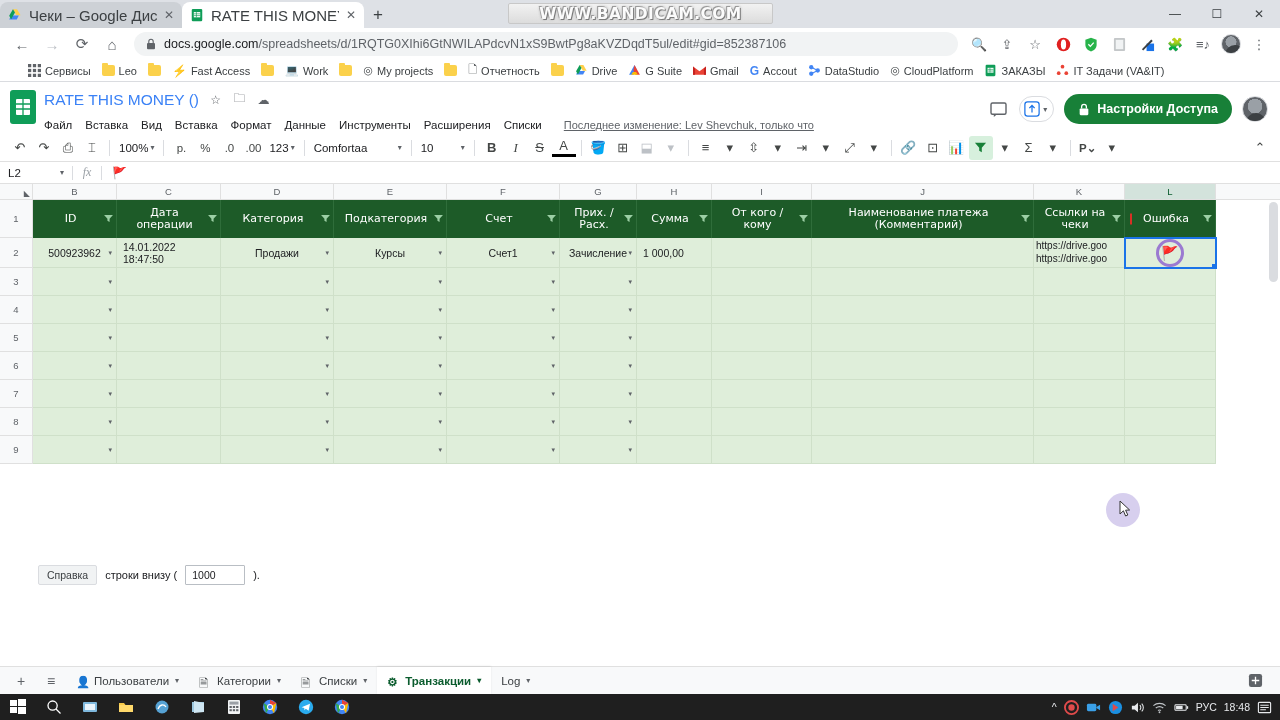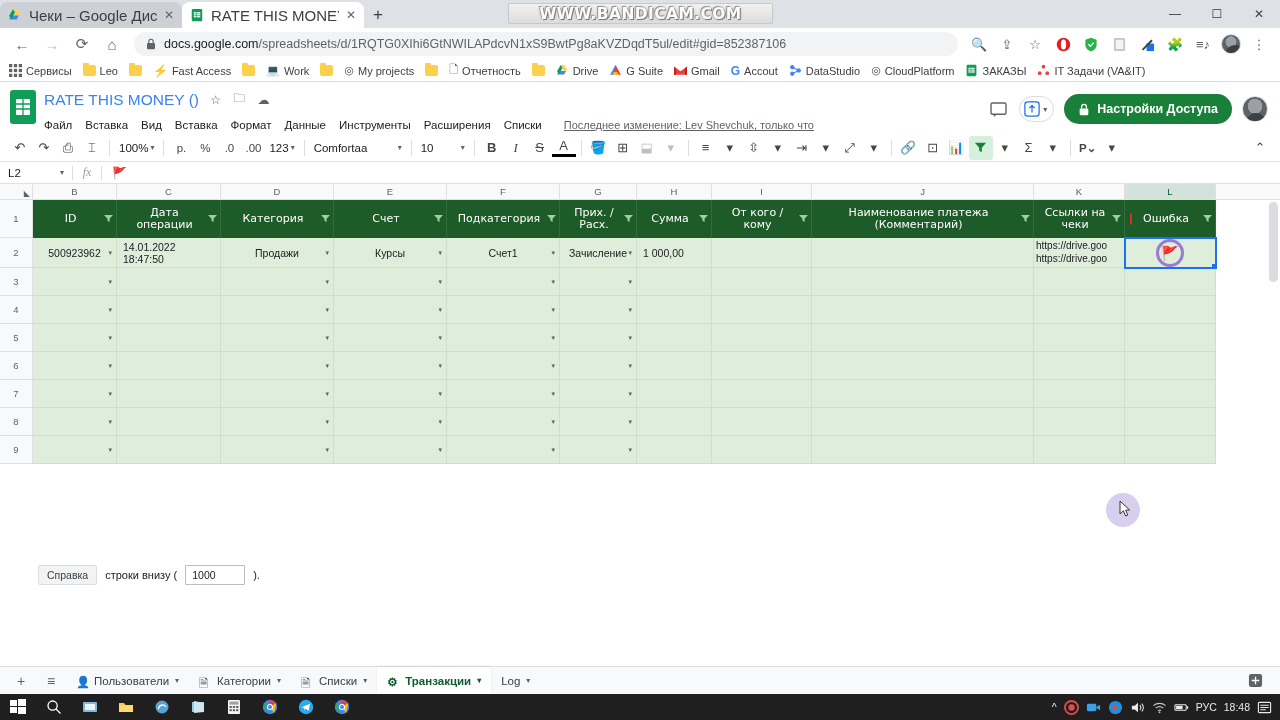--- a/index.html
+++ b/index.html
@@ -57,21 +57,21 @@
     font-size: 12.5px; color: #202124;
   }
   .omni-url { white-space: nowrap; overflow: hidden; }
   .omni-url .host { color: #202124; }
   .omni-url .path { color: #5f6368; }
   .omni-icons { display:flex; align-items:center; gap: 2px; }
   .oi { width: 26px; height:26px; display:flex; align-items:center; justify-content:center; font-size:13px; color:#5f6368;}
 
   .bookmarks {
     position: absolute; top: 60px; left: 0; width: 1280px; height: 22px;
-    background: #fff; display: flex; align-items: center; padding: 0 4px; gap: 1px;
+    background: #fff; display: flex; align-items: center; padding: 0 23px; gap: 1px;
     border-bottom: 1px solid #dadce0;
   }
   .bm { display:flex; align-items:center; gap:4px; padding: 0 5px; height: 20px;
         font-size: 11px; color: #3c4043; white-space: nowrap; }
   .bm-ic { width: 13px; height: 13px; flex:none; display:block; }
   .folder { width: 13px; height: 11px; background:#fbd14b; border-radius: 1px 2px 2px 2px; position: relative; }
   .folder:before{ content:""; position:absolute; top:-2px; left:0; width:6px; height:3px; background:#fbd14b; border-radius:1px;}
 
   
   .sheets {
@@ -570,27 +570,27 @@
               <path d="M0 0h10L6.2 4.2V8L3.8 6.6V4.2z" fill="#9ccfa5"></path>
             </svg>
         </div>
         <div class="hcell" style="width:113px">
           <span class="lbl">Категория</span>
           <svg class="filt" viewBox="0 0 10 9">
               <path d="M0 0h10L6.2 4.2V8L3.8 6.6V4.2z" fill="#9ccfa5"></path>
             </svg>
         </div>
         <div class="hcell" style="width:113px">
-          <span class="lbl">Счет</span>
+          <span class="lbl">Подкатегория</span>
           <svg class="filt" viewBox="0 0 10 9">
               <path d="M0 0h10L6.2 4.2V8L3.8 6.6V4.2z" fill="#9ccfa5"></path>
             </svg>
         </div>
         <div class="hcell" style="width:113px">
-          <span class="lbl">Подкатегория</span>
+          <span class="lbl">Счет</span>
           <svg class="filt" viewBox="0 0 10 9">
               <path d="M0 0h10L6.2 4.2V8L3.8 6.6V4.2z" fill="#9ccfa5"></path>
             </svg>
         </div>
         <div class="hcell" style="width:77px">
           <span class="lbl">Прих. / Расх.</span>
           <svg class="filt" viewBox="0 0 10 9">
               <path d="M0 0h10L6.2 4.2V8L3.8 6.6V4.2z" fill="#9ccfa5"></path>
             </svg>
         </div>

